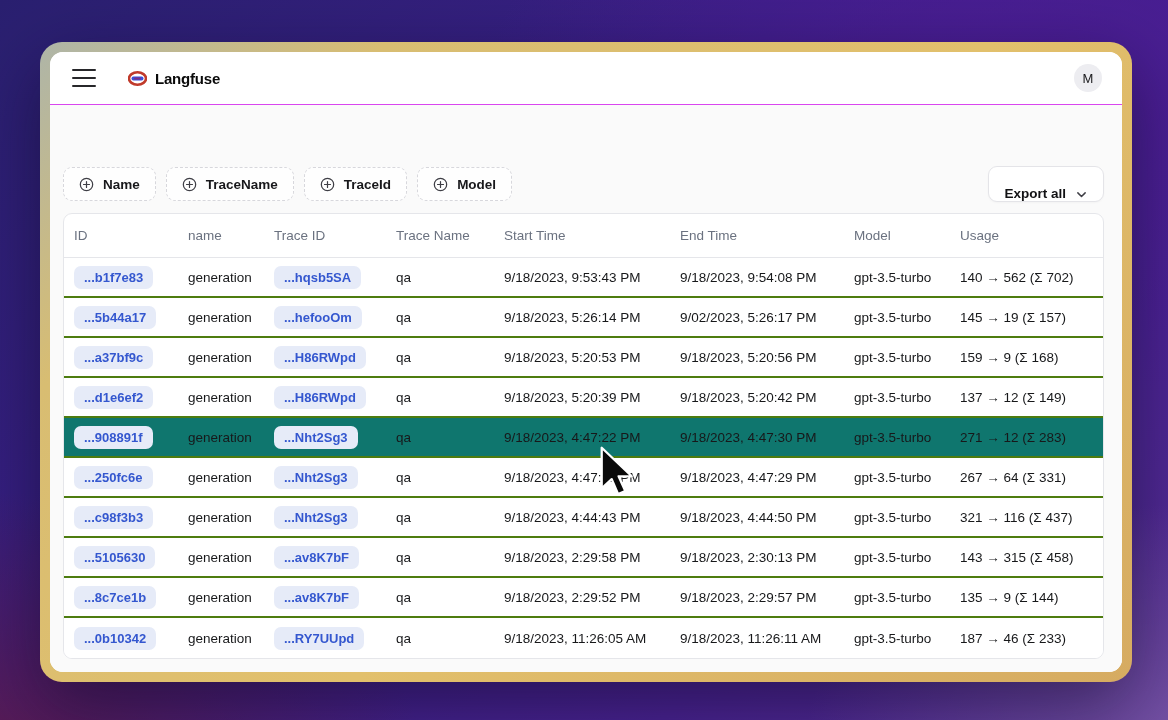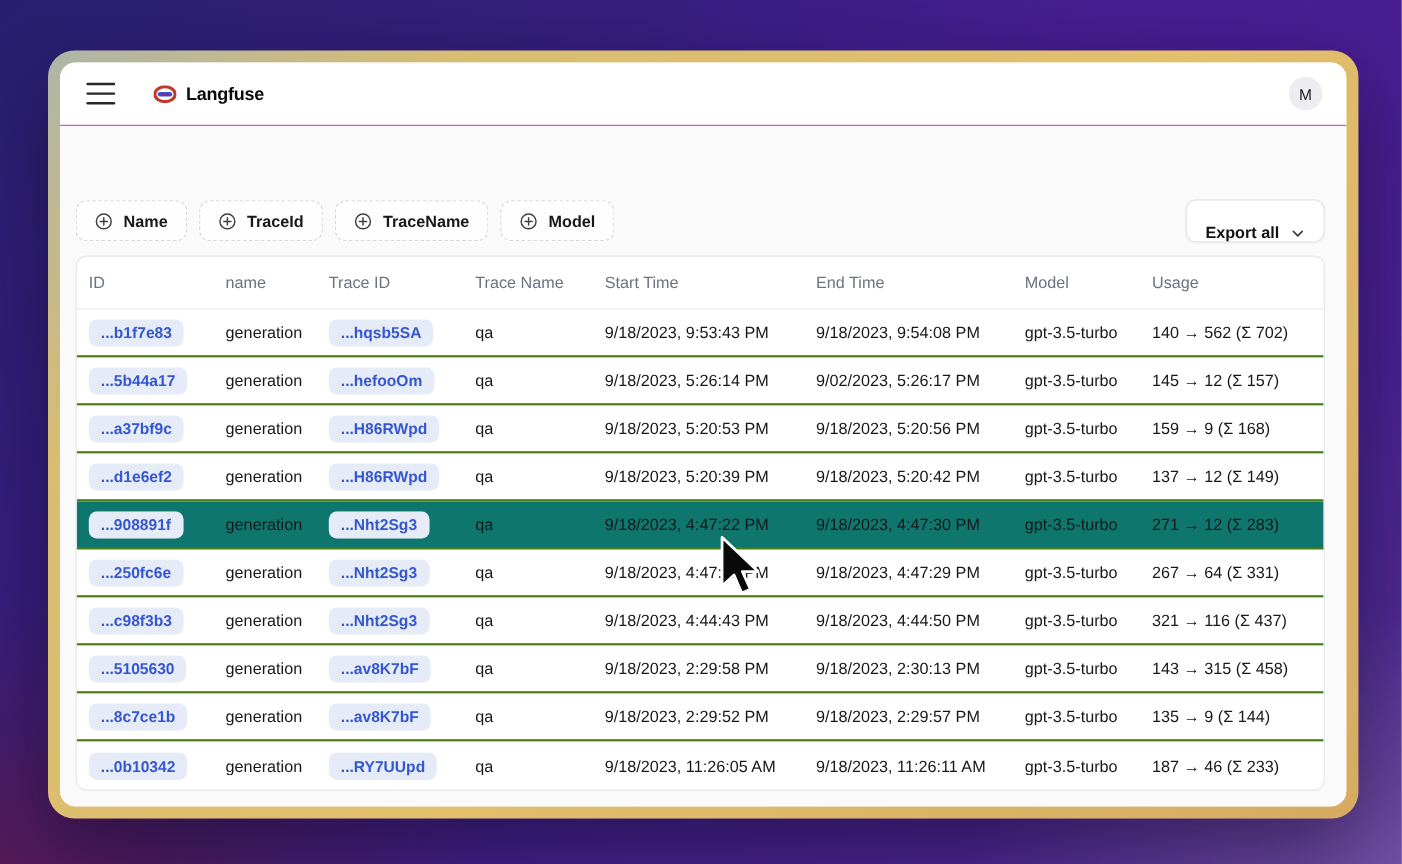--- a/index.html
+++ b/index.html
@@ -128,29 +128,29 @@
       <path d="M8 4.8 V11.2 M4.8 8 H11.2" stroke="currentColor" stroke-width="1.3" stroke-linecap="round"></path>
     </svg>
     <span class="chip-label">Name</span>
   </button>
 
   <button class="chip">
     <svg width="15" height="15" viewBox="0 0 16 16">
       <circle cx="8" cy="8" r="6.6" fill="none" stroke="currentColor" stroke-width="1.3"></circle>
       <path d="M8 4.8 V11.2 M4.8 8 H11.2" stroke="currentColor" stroke-width="1.3" stroke-linecap="round"></path>
     </svg>
+    <span class="chip-label">TraceName</span>
+  </button>
+
+  <button class="chip">
+    <svg width="15" height="15" viewBox="0 0 16 16">
+      <circle cx="8" cy="8" r="6.6" fill="none" stroke="currentColor" stroke-width="1.3"></circle>
+      <path d="M8 4.8 V11.2 M4.8 8 H11.2" stroke="currentColor" stroke-width="1.3" stroke-linecap="round"></path>
+    </svg>
     <span class="chip-label">TraceId</span>
-  </button>
-
-  <button class="chip">
-    <svg width="15" height="15" viewBox="0 0 16 16">
-      <circle cx="8" cy="8" r="6.6" fill="none" stroke="currentColor" stroke-width="1.3"></circle>
-      <path d="M8 4.8 V11.2 M4.8 8 H11.2" stroke="currentColor" stroke-width="1.3" stroke-linecap="round"></path>
-    </svg>
-    <span class="chip-label">TraceName</span>
   </button>
 
   <button class="chip">
     <svg width="15" height="15" viewBox="0 0 16 16">
       <circle cx="8" cy="8" r="6.6" fill="none" stroke="currentColor" stroke-width="1.3"></circle>
       <path d="M8 4.8 V11.2 M4.8 8 H11.2" stroke="currentColor" stroke-width="1.3" stroke-linecap="round"></path>
     </svg>
     <span class="chip-label">Model</span>
   </button>
 </div>
@@ -185,21 +185,21 @@
               <div class="td col-usage">140 → 562 (Σ 702)</div>
             </div>
             <div class="tr">
               <div class="td col-id"><span class="badge">...5b44a17</span></div>
               <div class="td col-name">generation</div>
               <div class="td col-trace_id"><span class="badge">...hefooOm</span></div>
               <div class="td col-trace_name">qa</div>
               <div class="td col-start_time">9/18/2023, 5:26:14 PM</div>
               <div class="td col-end_time">9/02/2023, 5:26:17 PM</div>
               <div class="td col-model">gpt-3.5-turbo</div>
-              <div class="td col-usage">145 → 12 (Σ 157)</div>
+              <div class="td col-usage">145 → 19 (Σ 157)</div>
             </div>
             <div class="tr">
               <div class="td col-id"><span class="badge">...a37bf9c</span></div>
               <div class="td col-name">generation</div>
               <div class="td col-trace_id"><span class="badge">...H86RWpd</span></div>
               <div class="td col-trace_name">qa</div>
               <div class="td col-start_time">9/18/2023, 5:20:53 PM</div>
               <div class="td col-end_time">9/18/2023, 5:20:56 PM</div>
               <div class="td col-model">gpt-3.5-turbo</div>
               <div class="td col-usage">159 → 9 (Σ 168)</div>

